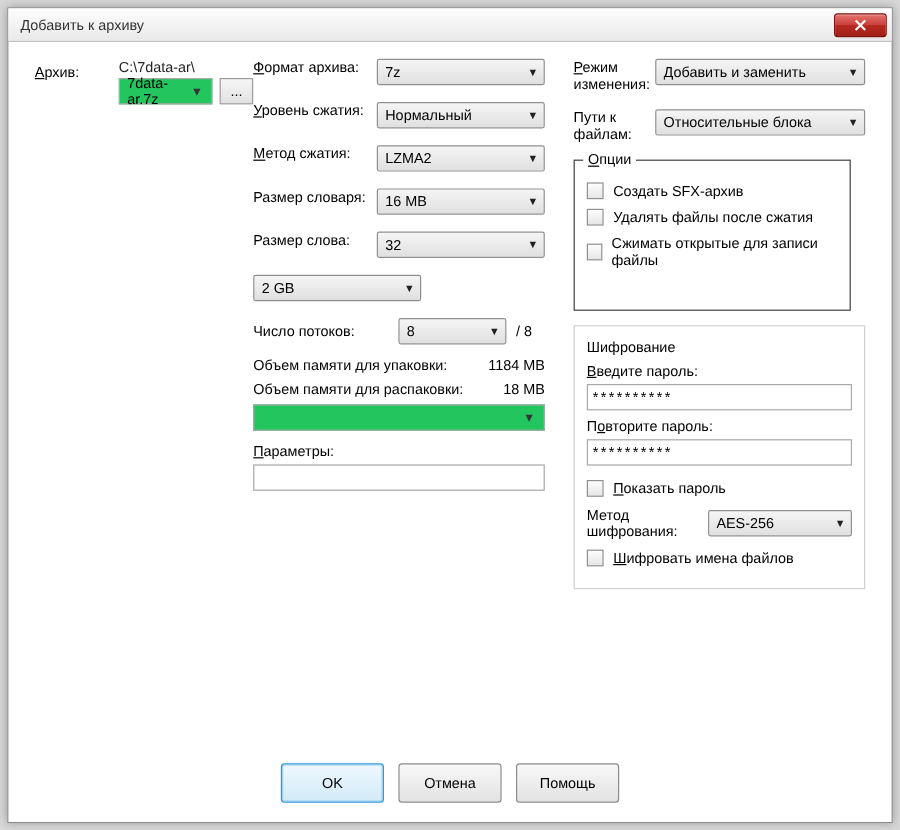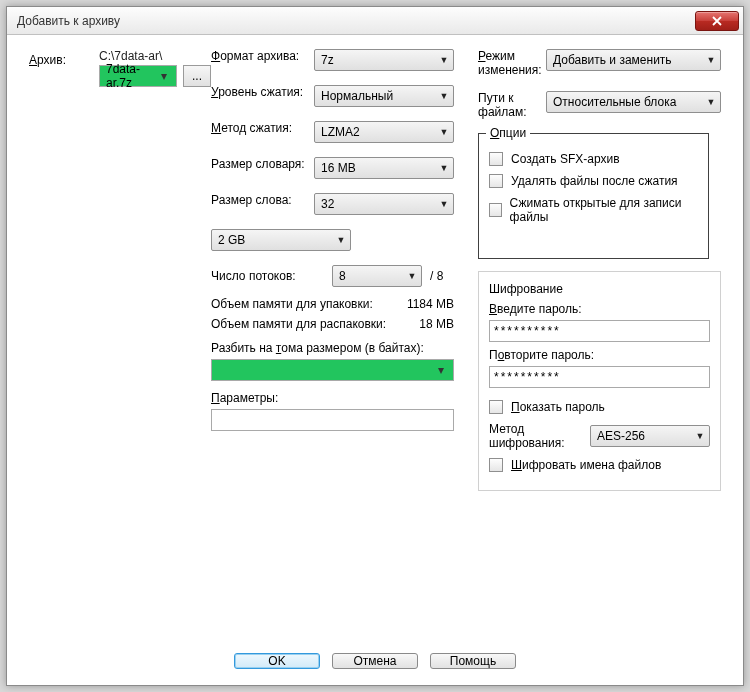--- a/index.html
+++ b/index.html
@@ -40,21 +40,21 @@
 .group { border: 1px solid #404040; padding: 10px 10px 26px 10px; margin: 6px 12px 12px 0; position: relative; }
 .group .legend { position: absolute; top: -8px; left: 7px; background: #fff; padding: 0 4px; }
 .chk-row { display: flex; align-items: center; gap: 8px; margin: 8px 0; }
 .chk { width: 14px; height: 14px; border: 1px solid #8f8f8f; background: linear-gradient(#fdfdfd, #e6e6e6); cursor: pointer; }
 .enc-label { margin: 6px 0 4px 0; }
 .pwd-input { height: 22px; border: 1px solid #a9a9a9; background: #fff; width: 100%; padding: 0 4px; font-family: inherit; letter-spacing: 2px; }
 .enc-method-row { display: flex; align-items: center; margin: 8px 0; }
 .enc-method-row .mlabel { flex: 1; }
 .enc-method-row .msel { width: 120px; }
 .footer { padding: 12px 22px 16px; display: flex; justify-content: center; gap: 12px; }
-.btn { width: 86px; height: 16px; border: 1px solid #8a8a8a; background: linear-gradient(#f8f8f8, #e2e2e2); display: flex; align-items: center; justify-content: center; cursor: pointer; border-radius: 3px; }
+.btn { width: 86px; height: 33px; border: 1px solid #8a8a8a; background: linear-gradient(#f8f8f8, #e2e2e2); display: flex; align-items: center; justify-content: center; cursor: pointer; border-radius: 3px; }
 .btn.default { border: 1px solid #3399dd; box-shadow: 0 0 0 1px #99d0f0 inset; background: linear-gradient(#eef8fe, #d2eaf8); }
 u { text-decoration: underline; }
 .encryption-group { border: 1px solid #d0d0d0; padding: 10px; position: relative; margin-top: 6px; }
 </style>
 </head>
 <body>
 
 <div class="window">
   <div class="titlebar">
     <span class="title">Добавить к архиву</span>
@@ -145,21 +145,20 @@
 
         <div class="info-row">
           <div class="ilabel">Объем памяти для упаковки:</div>
           <div class="ival">1184 MB</div>
         </div>
         <div class="info-row">
           <div class="ilabel">Объем памяти для распаковки:</div>
           <div class="ival">18 MB</div>
         </div>
 
-        <div class="section-label">Разбить на <u>т</u>ома размером (в байтах):</div>
         <div class="combo">
           <span class="val"></span>
             <span class="arrow">▾</span>
         </div>
 
         <div class="section-label"><u>П</u>араметры:</div>
         <input class="textbox" value="" style="">
 
       </div>
 

